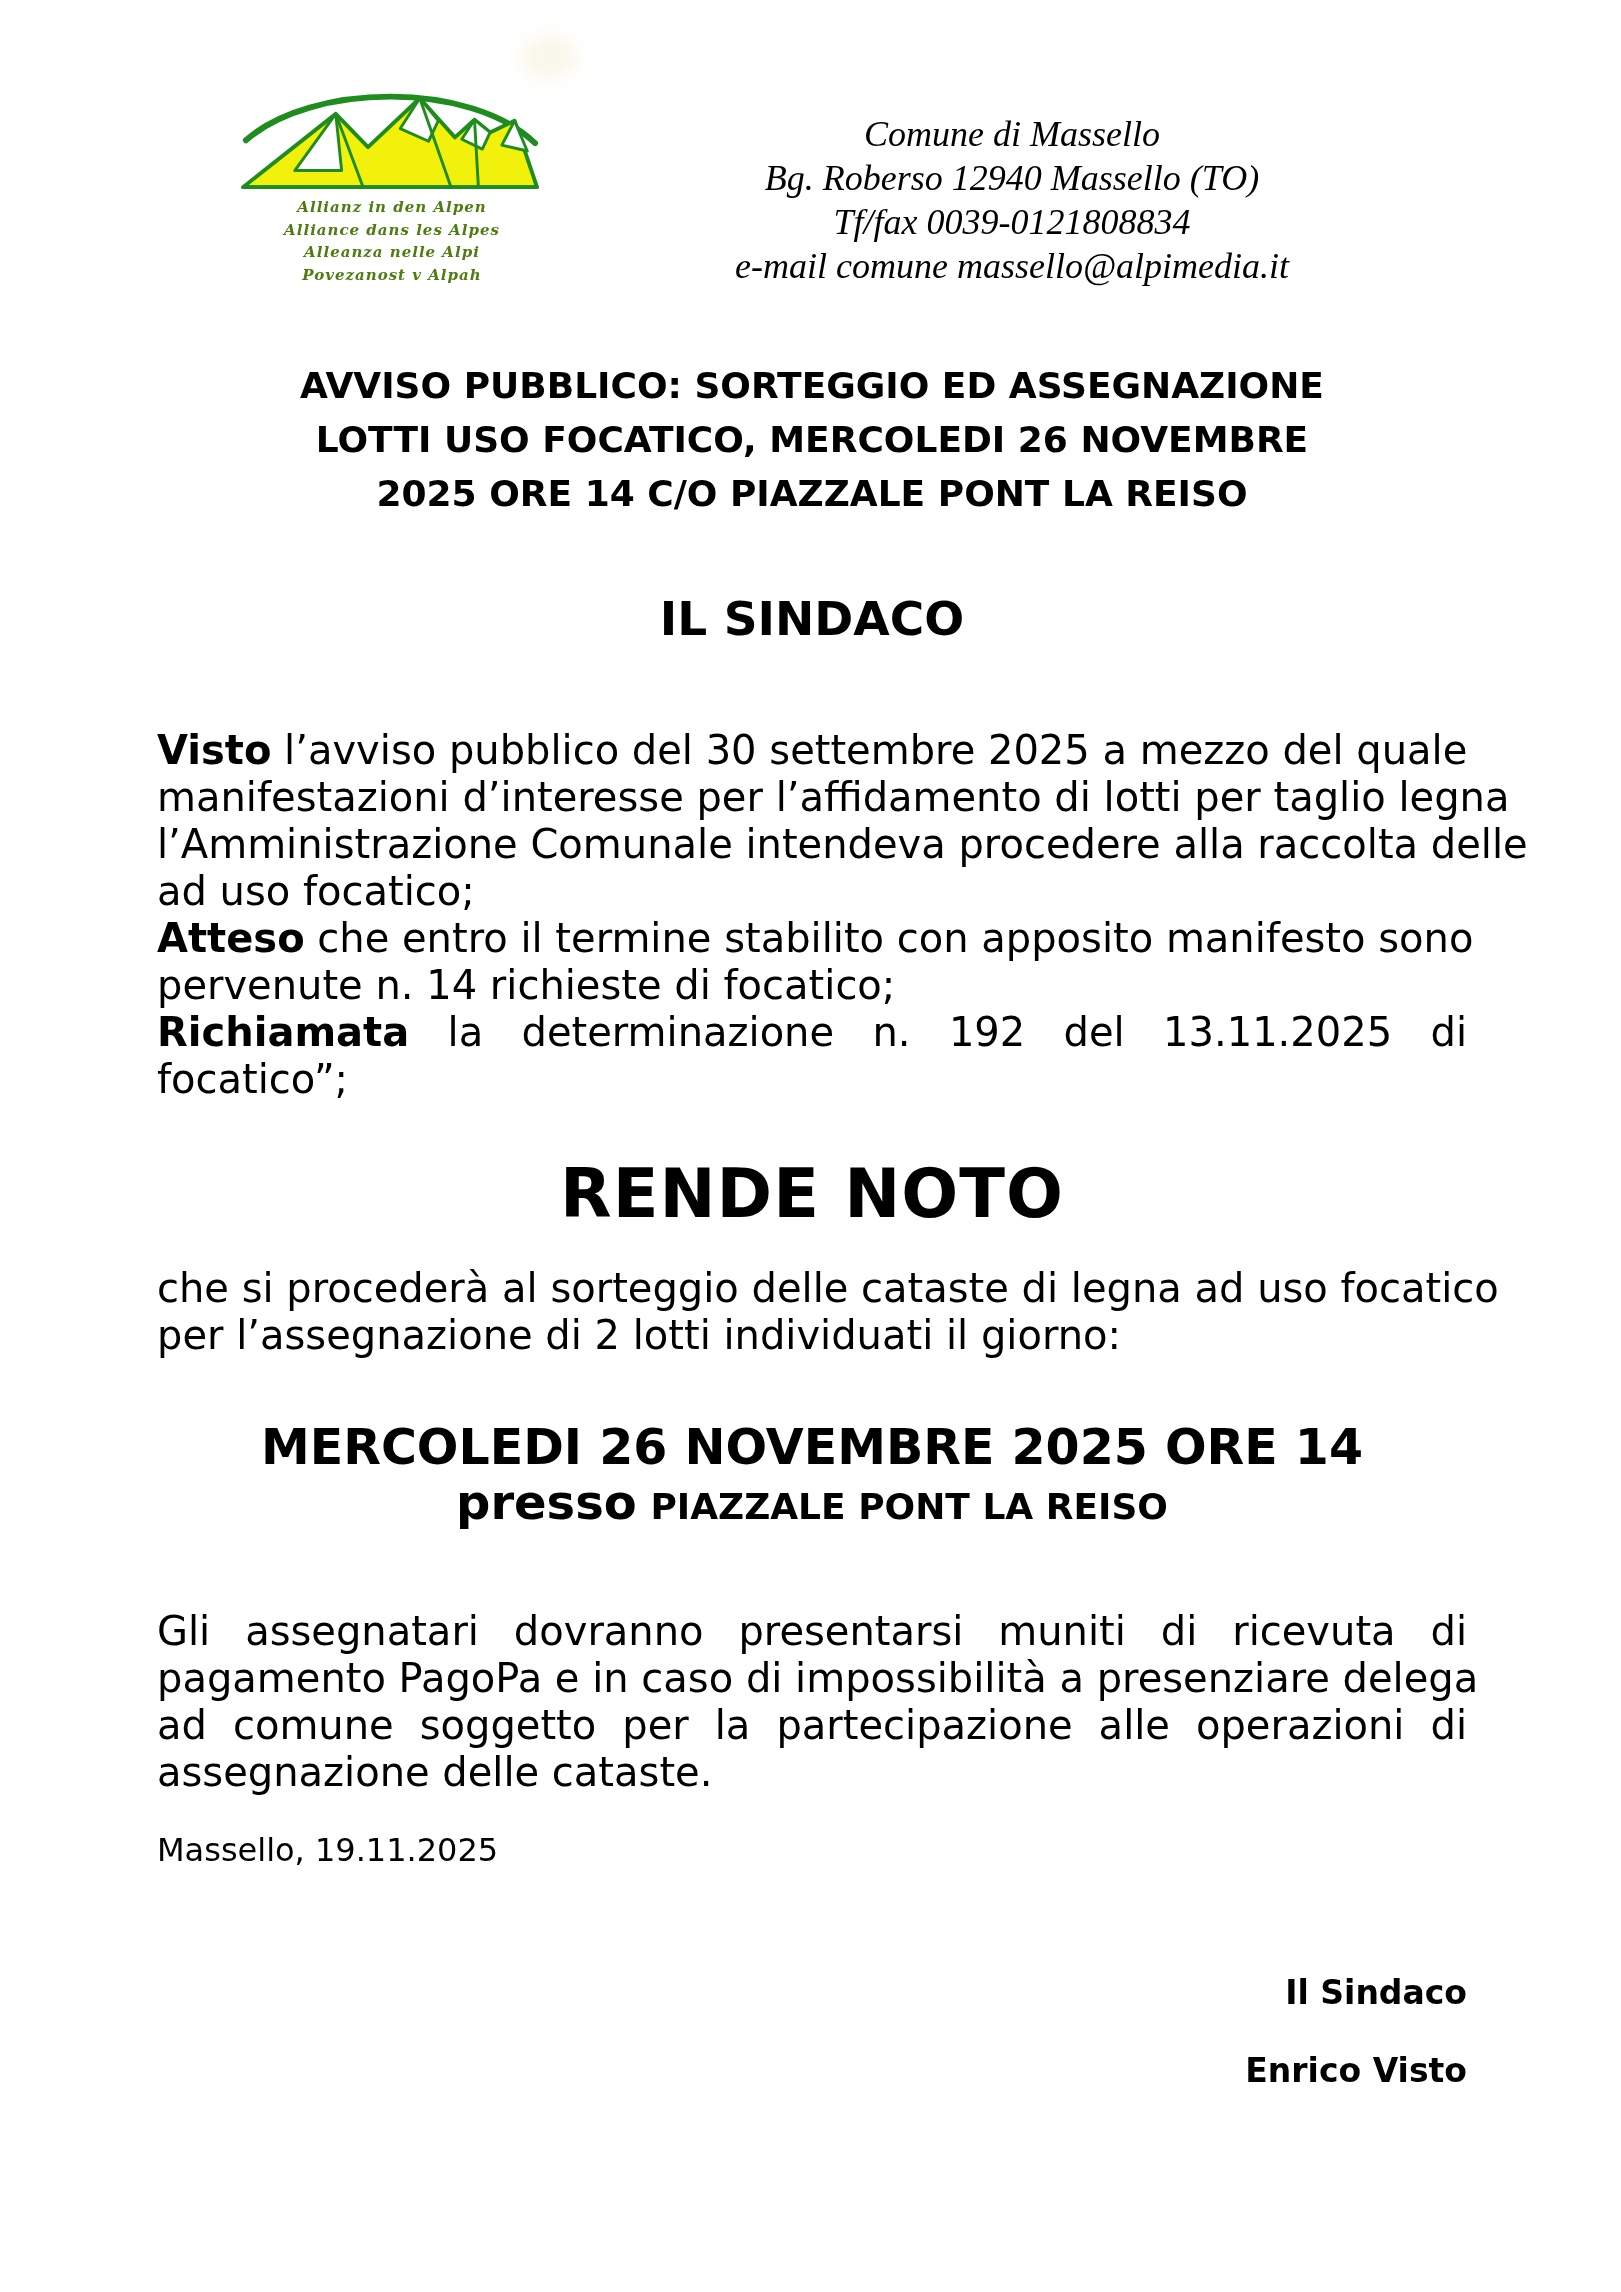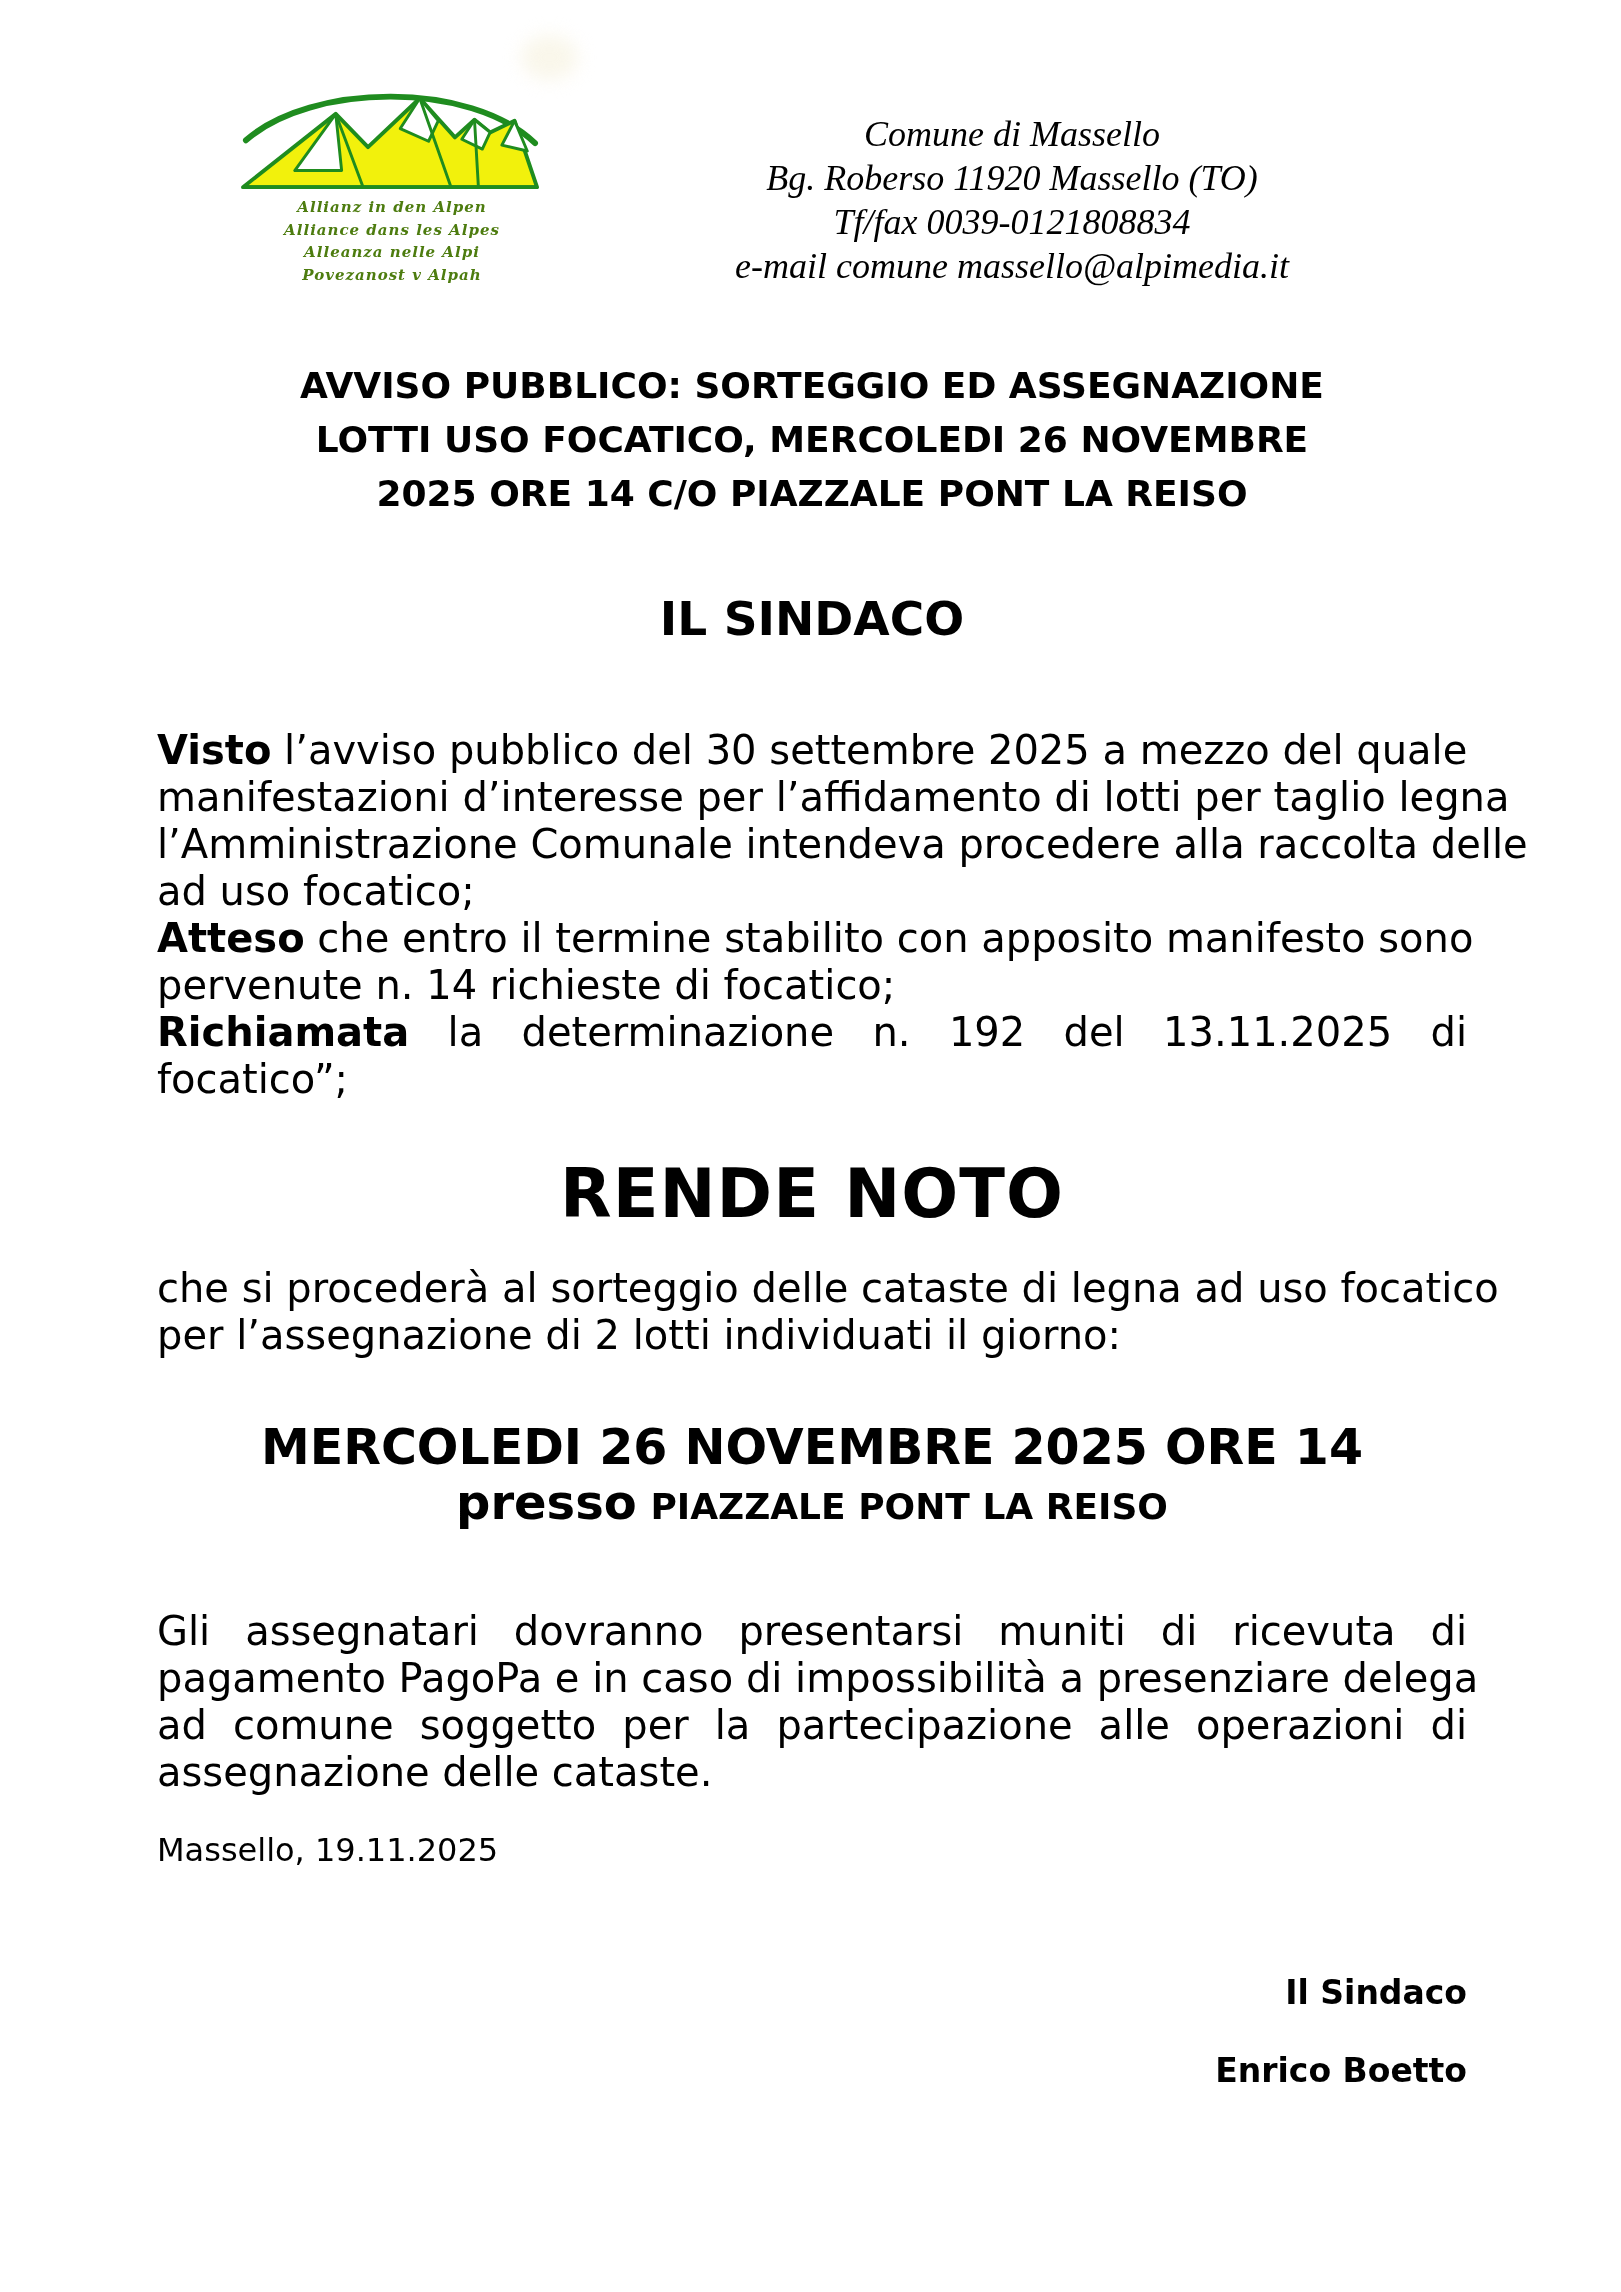--- a/index.html
+++ b/index.html
@@ -91,21 +91,21 @@
   </div>
   <div class="abs logo-caption">
     <div>Allianz in den Alpen</div>
     <div>Alliance dans les Alpes</div>
     <div>Alleanza nelle Alpi</div>
     <div>Povezanost v Alpah</div>
   </div>
 
   <div class="abs contact">
     <div>Comune di Massello</div>
-    <div>Bg. Roberso 11920 Massello (TO)</div>
+    <div>Bg. Roberso 12940 Massello (TO)</div>
     <div>Tf/fax 0039-0121808834</div>
     <div>e-mail comune massello@alpimedia.it</div>
   </div>
 
   <div class="abs doc-title">
     <div>AVVISO PUBBLICO: SORTEGGIO ED ASSEGNAZIONE</div>
     <div>LOTTI USO FOCATICO, MERCOLEDI 26 NOVEMBRE</div>
     <div>2025 ORE 14 C/O PIAZZALE PONT LA REISO</div>
   </div>
 
@@ -138,17 +138,17 @@
     <div class="b-line">Gli assegnatari dovranno presentarsi muniti di ricevuta di</div>
     <div class="b-line">pagamento PagoPa e in caso di impossibilità a presenziare delega</div>
     <div class="b-line">ad comune soggetto per la partecipazione alle operazioni di</div>
     <div class="b-line end">assegnazione delle cataste.</div>
   </div>
 
   <div class="abs place-date">Massello, 19.11.2025</div>
 
   <div class="abs signature">
     <div>Il Sindaco</div>
-    <div class="sig-name">Enrico Boetto</div>
+    <div class="sig-name">Enrico Visto</div>
   </div>
 
 </div>
 
 
 </body></html>

